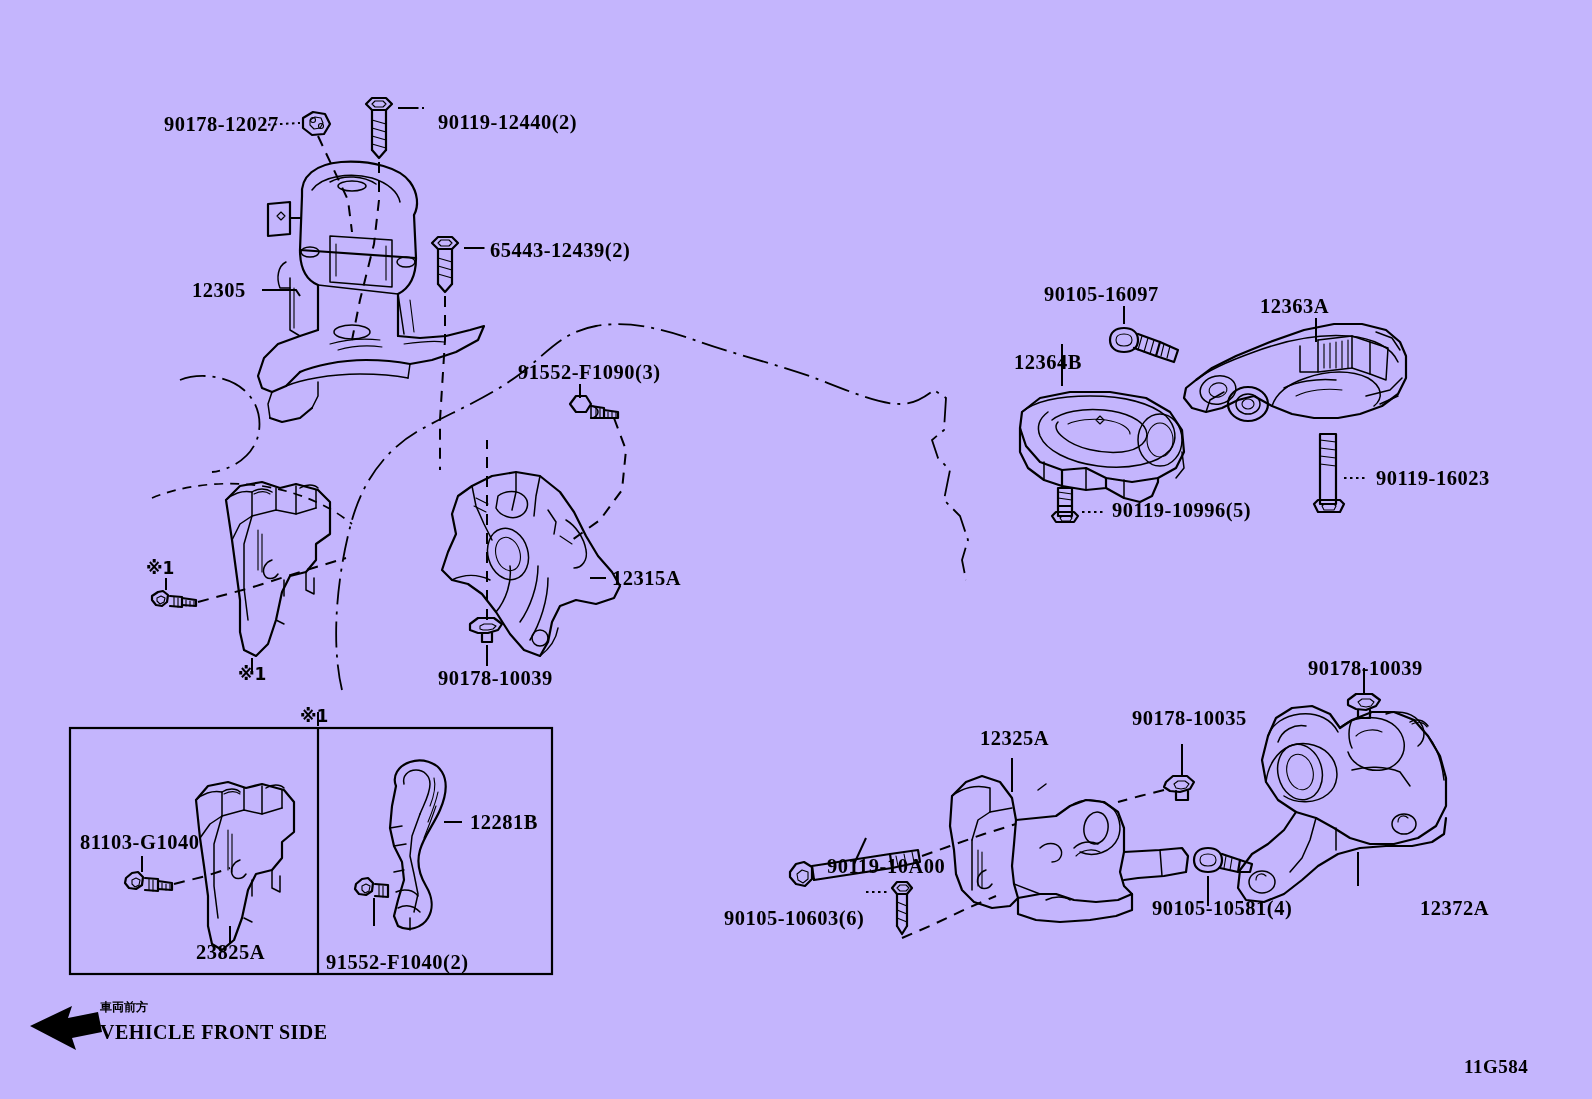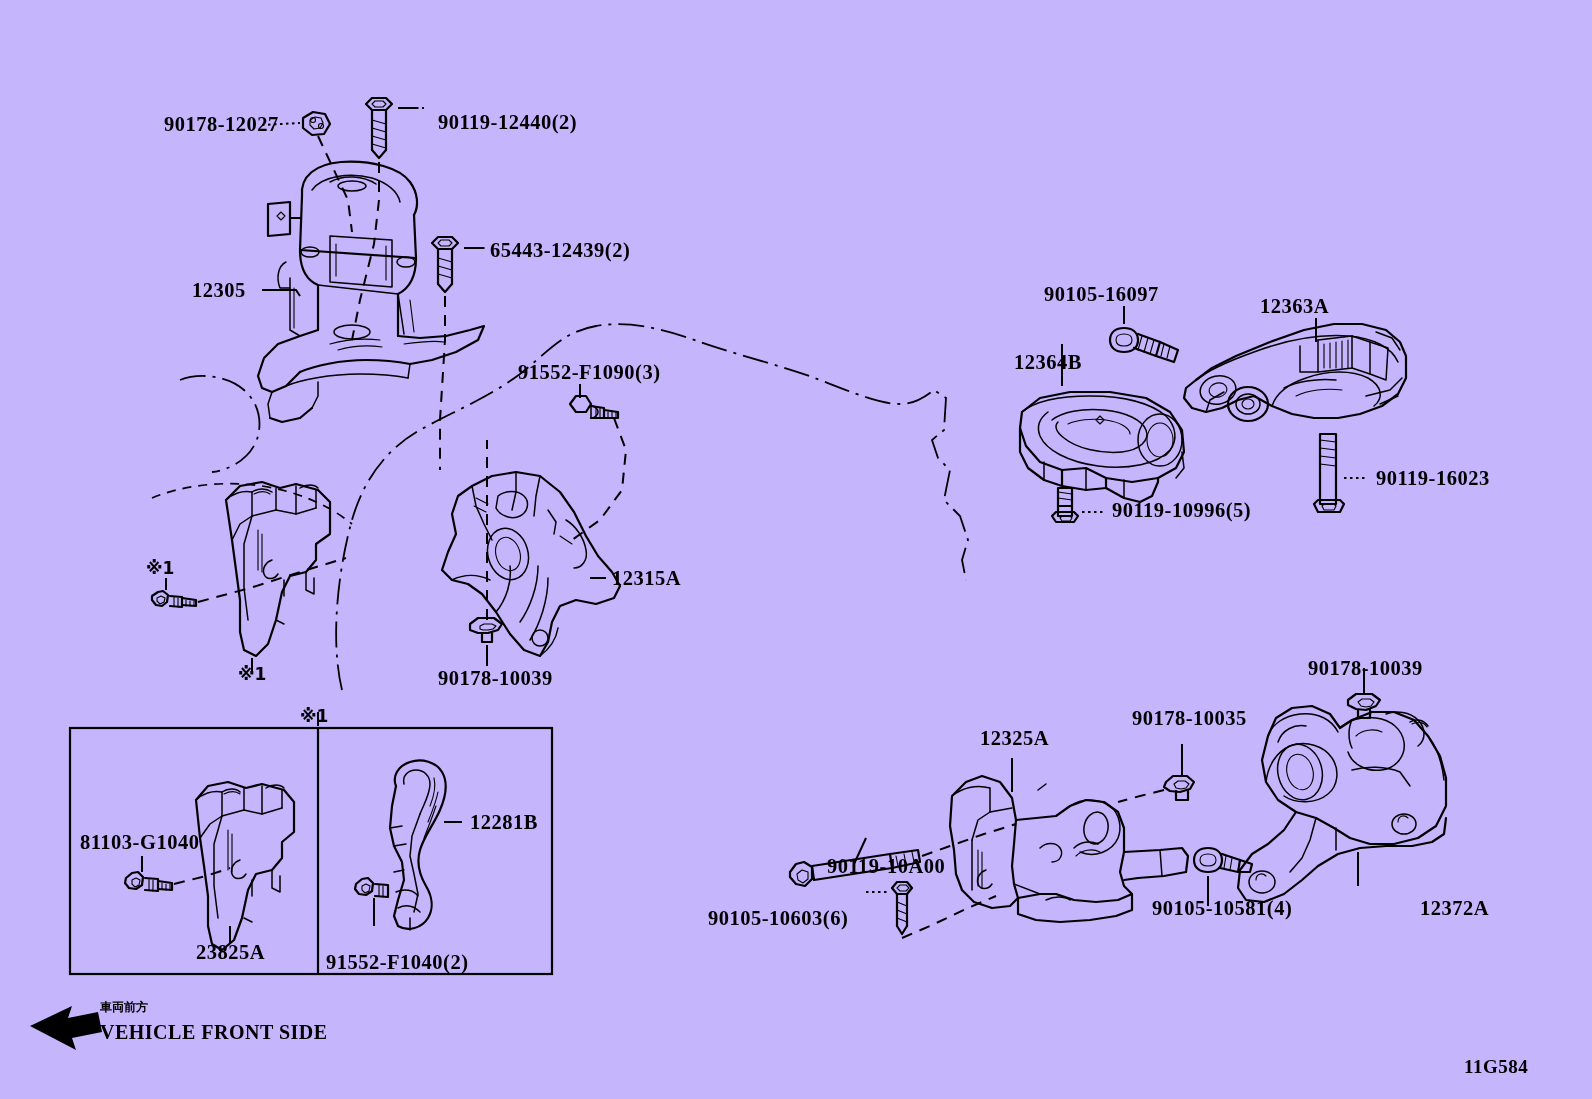--- a/index.html
+++ b/index.html
@@ -534,21 +534,21 @@
   <div class="lbl" style="left:1044px; top:284px;">90105-16097</div>
   <div class="lbl" style="left:1260px; top:296px;">12363A</div>
   <div class="lbl" style="left:1014px; top:352px;">12364B</div>
   <div class="lbl" style="left:1112px; top:500px;">90119-10996(5)</div>
   <div class="lbl" style="left:1376px; top:468px;">90119-16023</div>
 
   <div class="lbl" style="left:1308px; top:658px;">90178-10039</div>
   <div class="lbl" style="left:980px;  top:728px;">12325A</div>
   <div class="lbl" style="left:1132px; top:708px;">90178-10035</div>
   <div class="lbl" style="left:800px;  top:856px;margin-left:27px;">90119-10A00</div>
-  <div class="lbl" style="left:708px;  top:908px;">90105-10603(6)</div>
+  <div class="lbl" style="left:724px;  top:908px;">90105-10603(6)</div>
   <div class="lbl" style="left:1152px; top:898px;">90105-10581(4)</div>
   <div class="lbl" style="left:1420px; top:898px;">12372A</div>
 
   <div class="cjk" style="left:100px; top:1000px;">車両前方</div>
   <div class="lbl sm" style="left:100px; top:1022px;">VEHICLE FRONT SIDE</div>
 
   <div class="code" style="left:1464px; top:1056px;">11G584</div>
 
 </div>
 

